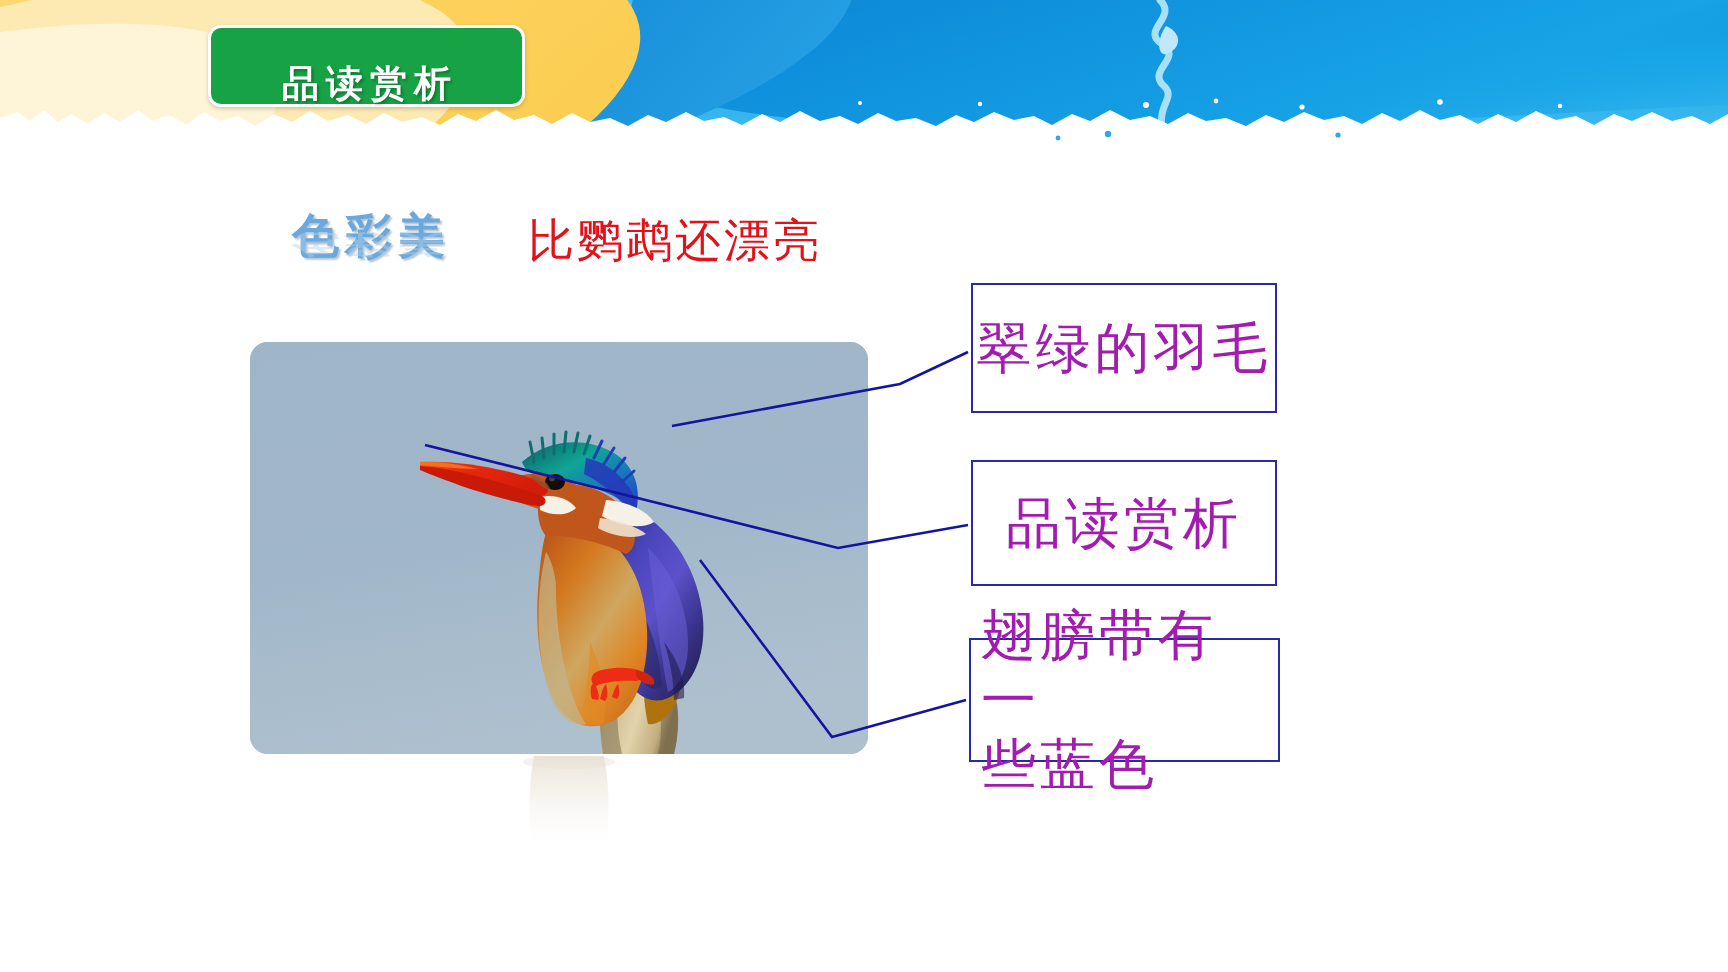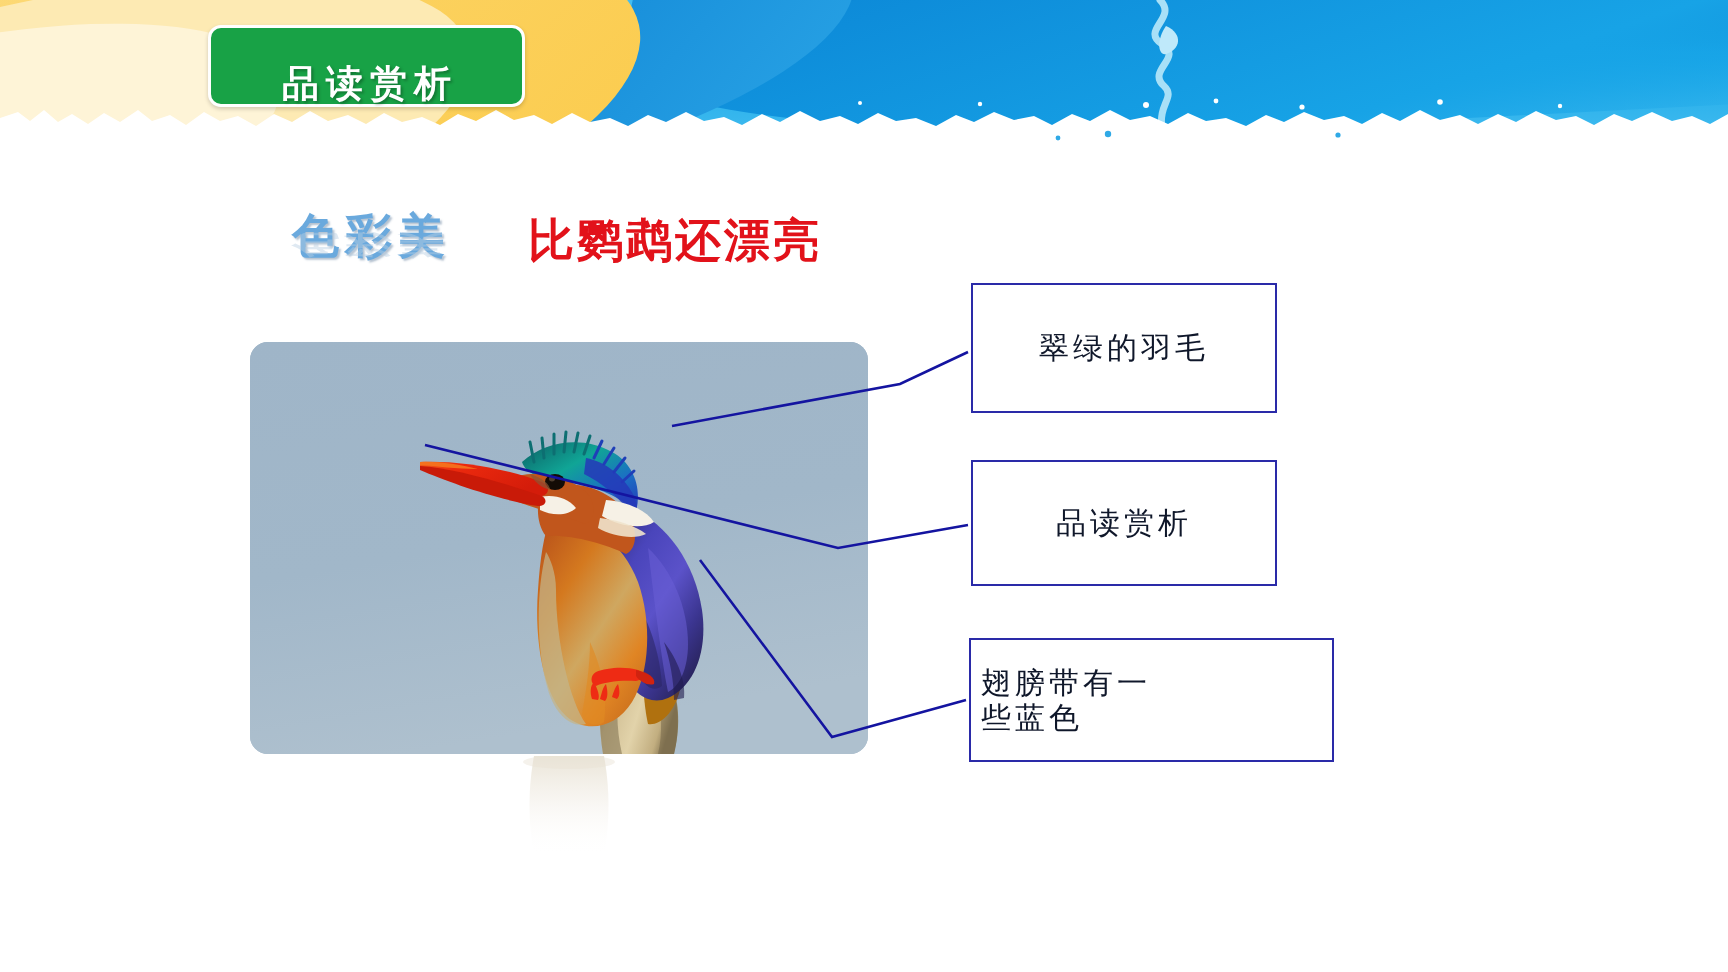--- a/index.html
+++ b/index.html
@@ -96,21 +96,21 @@
     color:#b9cfe3;
     white-space:nowrap;
     transform:scaleY(-0.55);
     transform-origin:top left;
     opacity:.45;
     filter:blur(.6px);
   }
   .label-compare {
     position:absolute; left:528px; top:210px;
     font-family:"DejaVu Serif","Liberation Serif",serif;
-    font-size:46px; font-weight:700; letter-spacing:3px;
+    font-size:46px; font-weight:400; letter-spacing:3px;
     color:#e2121a;
     white-space:nowrap;
   }
 
   
   .photo {
     position:absolute; left:250px; top:342px; width:618px; height:412px;
     border-radius:18px; overflow:hidden;
     background:linear-gradient(180deg,#9db3c6 0%,#9eb4c7 45%,#a9bccc 100%);
   }
@@ -119,29 +119,29 @@
     overflow:hidden; pointer-events:none;
   }
 
   
   .callout {
     position:absolute;
     border:2px solid #2a2aa8;
     background:#ffffff;
     display:flex; align-items:center; justify-content:center;
     font-family:"DejaVu Serif","Liberation Serif",serif;
-    color:#0f172a;
-    font-size:30px;
+    color:#a21caf;
+    font-size:55px;
     letter-spacing:4px;
     line-height:1.18;
     text-align:center;
   }
   #callout-1 { left:971px; top:283px; width:306px; height:130px; }
   #callout-2 { left:971px; top:460px; width:306px; height:126px; }
-  #callout-3 { left:969px; top:638px; width:365px; height:124px;
+  #callout-3 { left:969px; top:638px; width:311px; height:124px;
                padding:0 10px; }
   #callout-3 .callout-text { text-align:left; width:100%; }
 
   
   .connectors { position:absolute; left:0; top:0; width:1728px; height:972px; pointer-events:none; }
 </style>
 </head>
 <body>
 
 <div id="slide">

